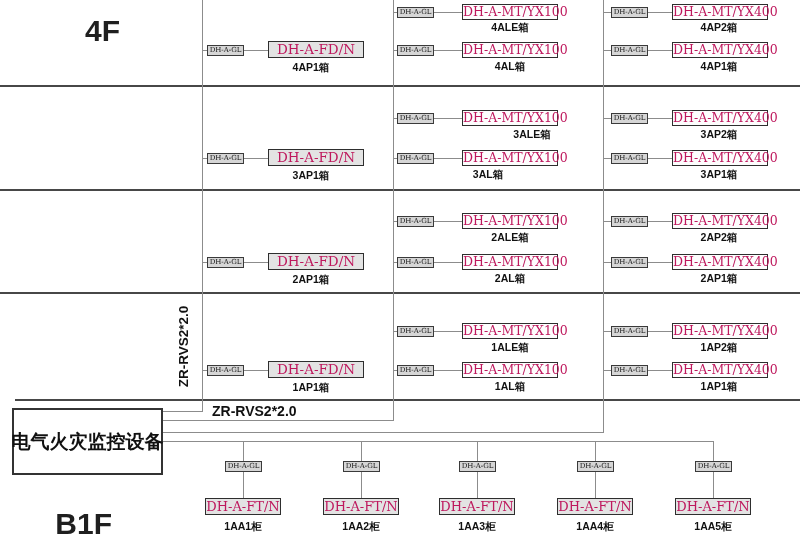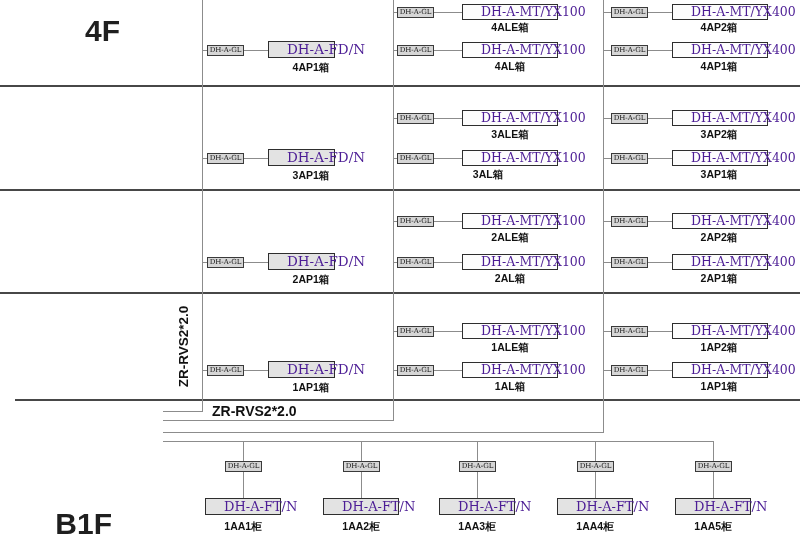--- a/index.html
+++ b/index.html
@@ -7,23 +7,23 @@
           font-family:"Liberation Sans",sans-serif;overflow:hidden;}
   .sep{position:absolute;height:2px;background:#474747;}
   .vline{position:absolute;width:1px;background:#8c8c8c;}
   .hwire{position:absolute;height:1px;background:#8c8c8c;}
   .floor-label{position:absolute;width:64px;text-align:right;font-weight:bold;
                font-size:30px;color:#1f1f1f;}
   .gl{position:absolute;width:37px;height:11px;background:#d6d6d6;border:1px solid #3a3a3a;
       box-sizing:border-box;font-family:"DejaVu Serif",serif;font-size:7px;line-height:9px;
       text-align:center;color:#141414;white-space:nowrap;}
   .dev{position:absolute;border:1px solid #2e2e2e;box-sizing:border-box;background:#fdfdfd;
-       font-family:"DejaVu Serif",serif;text-align:center;color:#4c1d95;white-space:nowrap;padding-left:18px;}
+       font-family:"DejaVu Serif",serif;text-align:center;color:#be185d;white-space:nowrap;}
   .dev.mt{width:96px;height:16px;font-size:12.5px;line-height:14px;}
-  .dev.fd{width:67px;height:17px;font-size:13.5px;line-height:15px;background:#e3e3e3;}
+  .dev.fd{width:96px;height:17px;font-size:13.5px;line-height:15px;background:#e3e3e3;}
   .dev.ft{width:76px;height:17px;font-size:13px;line-height:15px;background:#e3e3e3;}
   .uname{position:absolute;width:80px;text-align:center;font-size:10.5px;font-weight:bold;
          color:#111;white-space:nowrap;}
   .cable{position:absolute;font-weight:bold;font-size:14px;color:#111;white-space:nowrap;}
   .cable.vert{width:95px;text-align:center;transform:rotate(-90deg);transform-origin:center;
               font-size:13.5px;}
   .monitor{position:absolute;left:12px;top:408px;width:151px;height:67px;border:2px solid #333;
            box-sizing:border-box;background:#fff;display:flex;align-items:center;
            justify-content:center;font-size:19px;font-weight:bold;color:#111;white-space:nowrap;}
 </style>
@@ -70,21 +70,21 @@
   <div class="uname" style="left:679px;top:60px">4AP1箱</div>
 
   <div class="hwire" style="left:202px;top:158px;width:66px"></div>
   <div class="gl" style="left:207px;top:153px">DH-A-GL</div>
   <div class="dev fd" style="left:268px;top:149px">DH-A-FD/N</div>
   <div class="uname" style="left:271px;top:169px">3AP1箱</div>
 
   <div class="hwire" style="left:393px;top:118px;width:69px"></div>
   <div class="gl" style="left:397px;top:113px">DH-A-GL</div>
   <div class="dev mt" style="left:462px;top:110px">DH-A-MT/YX100</div>
-  <div class="uname" style="left:470px;top:128px">3ALE箱</div>
+  <div class="uname" style="left:492px;top:128px">3ALE箱</div>
 
   <div class="hwire" style="left:393px;top:158px;width:69px"></div>
   <div class="gl" style="left:397px;top:153px">DH-A-GL</div>
   <div class="dev mt" style="left:462px;top:150px">DH-A-MT/YX100</div>
   <div class="uname" style="left:448px;top:168px">3AL箱</div>
 
   <div class="hwire" style="left:603px;top:118px;width:69px"></div>
   <div class="gl" style="left:611px;top:113px">DH-A-GL</div>
   <div class="dev mt" style="left:672px;top:110px">DH-A-MT/YX400</div>
   <div class="uname" style="left:679px;top:128px">3AP2箱</div>
@@ -140,20 +140,21 @@
   <div class="uname" style="left:679px;top:341px">1AP2箱</div>
 
   <div class="hwire" style="left:603px;top:370px;width:69px"></div>
   <div class="gl" style="left:611px;top:365px">DH-A-GL</div>
   <div class="dev mt" style="left:672px;top:362px">DH-A-MT/YX400</div>
   <div class="uname" style="left:679px;top:380px">1AP1箱</div>
 
   <div class="cable vert" style="left:136px;top:339px">ZR-RVS2*2.0</div>
   <div class="cable" style="left:212px;top:403px">ZR-RVS2*2.0</div>
 
+  <div class="monitor">电气火灾监控设备</div>
 
   <div class="hwire" style="left:163px;top:411px;width:39px"></div>
   <div class="hwire" style="left:163px;top:420px;width:230px"></div>
   <div class="hwire" style="left:163px;top:432px;width:440px"></div>
   <div class="hwire" style="left:163px;top:441px;width:550px"></div>
 
   <div class="vline" style="left:243px;top:441px;height:57px"></div>
   <div class="gl" style="left:225px;top:461px">DH-A-GL</div>
   <div class="dev ft" style="left:205px;top:498px">DH-A-FT/N</div>
   <div class="uname" style="left:203px;top:520px">1AA1柜</div>

